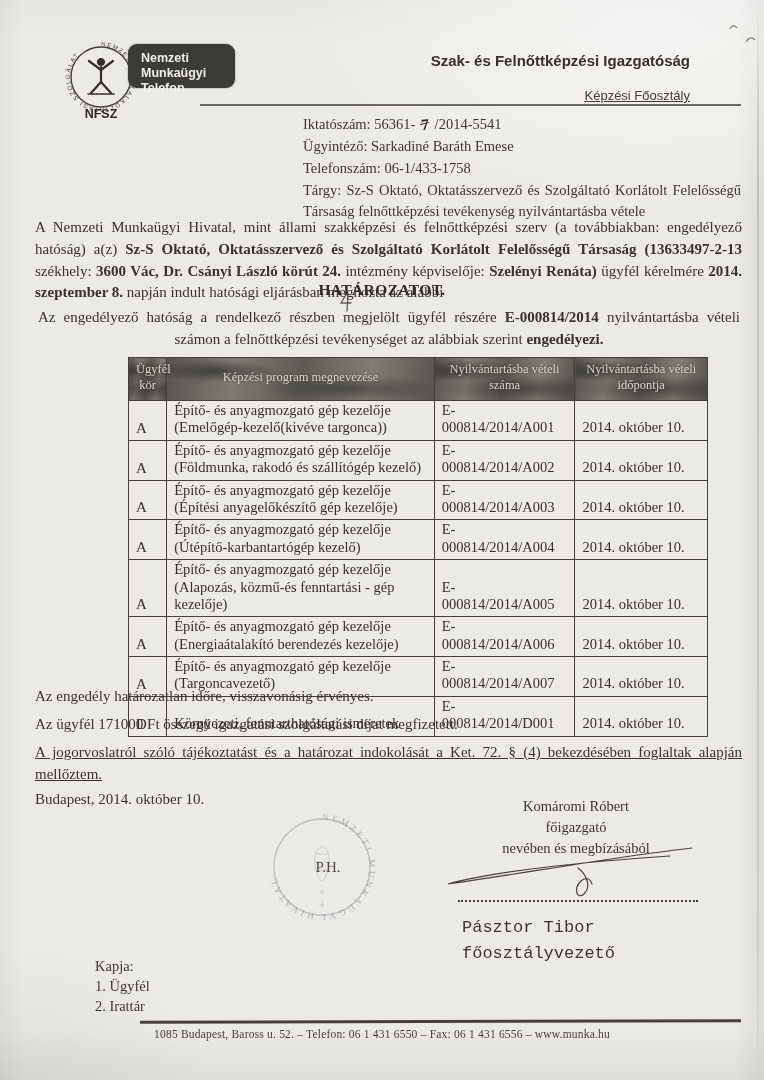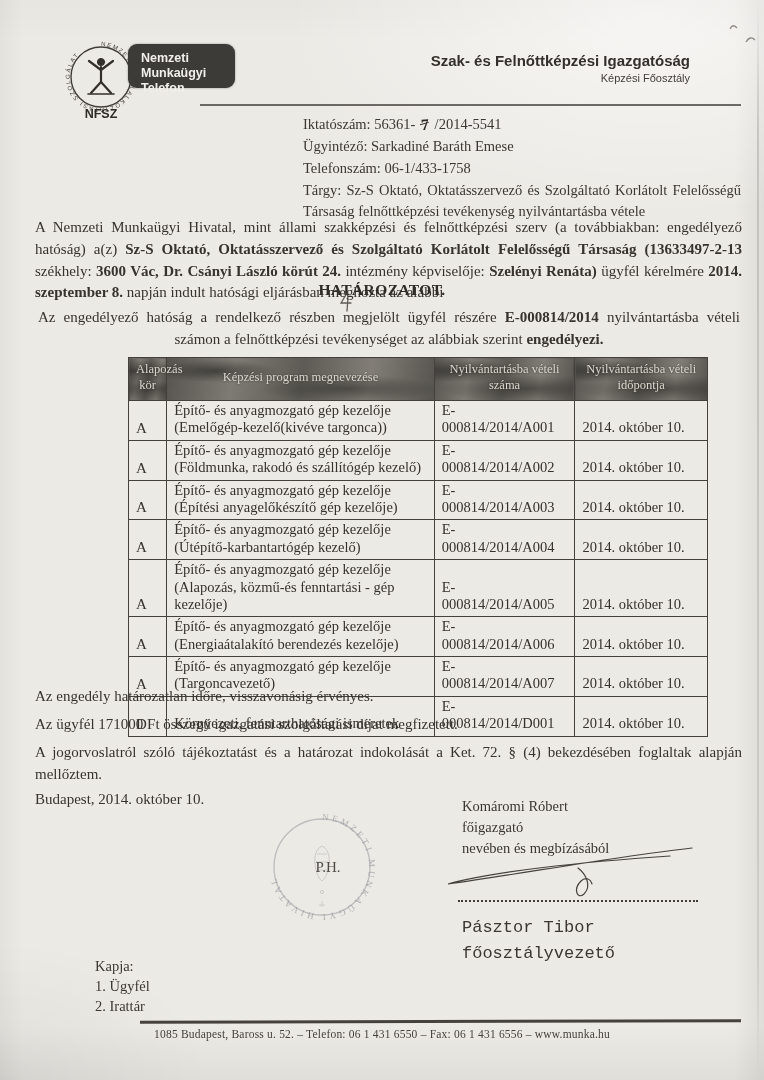--- a/index.html
+++ b/index.html
@@ -15,55 +15,55 @@
   }
   .edge-line{position:absolute;right:5px;top:0;bottom:0;width:2px;
     background:linear-gradient(to bottom, transparent, rgba(110,108,102,.26) 12%, rgba(110,108,102,.16) 88%, transparent);}
   
   .logo-emblem{position:absolute;left:62px;top:38px;}
   .logo-box{position:absolute;left:128px;top:44px;width:107px;height:44px;background:#3d3b38;
     border-radius:9px;color:#f1efe9;font-family:"Liberation Sans",sans-serif;font-weight:bold;
     font-size:12.5px;line-height:1.18;padding:7px 0 0 13px;box-sizing:border-box;box-shadow:0 0 2px rgba(40,40,40,.5);}
   .head-right{position:absolute;right:74px;top:52px;text-align:right;font-family:"Liberation Sans",sans-serif;}
   .head-right .l1{font-weight:bold;font-size:15px;color:#34312c;}
-  .head-right .l2{font-size:11px;color:#413d38;margin-top:3px;}
+  .head-right .l2{font-size:13px;color:#413d38;margin-top:19px;text-decoration:underline;}
   .head-rule{position:absolute;left:200px;top:104px;width:541px;height:2px;background:#55524d;opacity:.85;}
   .case-info{position:absolute;left:303px;top:112px;width:438px;font-size:14.5px;line-height:1.5;color:#3b3731;}
   .case-info .targy{text-align:justify;}
   .hand{display:inline-block;position:relative;font-size:16px;transform:rotate(-5deg) translateY(1px);font-weight:bold;color:#2f2b27;padding:0 2px;}
   .hand::after{content:"";position:absolute;left:1px;top:10px;width:9px;height:1.4px;background:#2f2b27;transform:rotate(-10deg);}
   
   .para{position:absolute;font-size:15px;line-height:1.45;text-align:justify;color:#37332e;}
   .p1{left:35px;top:217px;width:707px;}
   .heading{position:absolute;left:0;top:281px;width:100%;text-align:center;font-weight:bold;font-size:15.5px;letter-spacing:.4px;color:#2f2b26;}
   .p2{left:38px;top:307px;width:702px;text-align:justify;-moz-text-align-last:center;text-align-last:center;}
   .p3{left:35px;top:686px;width:707px;}
   .p4{left:35px;top:714px;width:707px;}
-  .p5{left:35px;top:742px;width:707px;}
+  .p5{left:35px;top:742px;width:707px;text-decoration:underline;}
   .pdate{left:35px;top:789px;width:707px;}
   .mark4{position:absolute;left:338px;top:291px;opacity:.85;}
   .scribble{position:absolute;left:724px;top:20px;opacity:.65;}
   
   .doc-table{position:absolute;left:128px;top:357px;width:580px;border-collapse:collapse;table-layout:fixed;
     font-size:14.5px;color:#35312c;}
   .doc-table col.c1{width:6.6%;} .doc-table col.c2{width:46.2%;} .doc-table col.c3{width:24.3%;} .doc-table col.c4{width:22.9%;}
   .doc-table th,.doc-table td{border:1.4px solid #44413c;padding:1px 7px 3px;vertical-align:bottom;}
   .doc-table thead th{
     height:38px;vertical-align:middle;text-align:center;font-weight:400;font-size:12.5px;line-height:1.25;
     color:#d8d4ca;text-shadow:0 0 2px rgba(32,32,30,.85), 0 0 1px rgba(235,231,222,.3);
     background:
       radial-gradient(ellipse 90px 16px at 18% 30%, rgba(18,18,16,.5), transparent 70%),
       radial-gradient(ellipse 130px 20px at 68% 72%, rgba(22,22,20,.45), transparent 70%),
       linear-gradient(100deg,#56544f 0%,#7e7b74 25%,#5d5b55 50%,#827e77 75%,#55534e 100%);
   }
   .doc-table td.kk{font-size:15px;}
   .doc-table td{line-height:1.2;}
   
   .stamp{position:absolute;left:262px;top:806px;opacity:.9;}
-  .sign-right{position:absolute;left:462px;top:796px;width:228px;text-align:left;font-size:14.5px;line-height:1.45;color:#3b3732;}
+  .sign-right{position:absolute;left:462px;top:796px;width:228px;text-align:center;font-size:14.5px;line-height:1.45;color:#3b3732;}
   .signature-svg{position:absolute;left:430px;top:838px;}
   .dotline{position:absolute;left:458px;top:884px;width:240px;height:16px;border-bottom:2.5px dotted #3f3c37;}
   .sign-name2{position:absolute;left:462px;top:915px;width:228px;text-align:left;font-size:17px;line-height:1.55;color:#3b3732;font-family:Liberation Mono, monospace;}
   .kapja{position:absolute;left:95px;top:957px;font-size:14.5px;line-height:1.25;color:#3b3732;}
   .kapja div{margin-bottom:2px;}
   
   .footer-rule{position:absolute;left:140px;top:1020px;width:601px;height:2.5px;background:#45423d;transform:rotate(-.15deg);}
   .footer-text{position:absolute;left:0;top:1028px;width:100%;text-align:center;font-size:11.5px;color:#45413b;letter-spacing:.2px;}
 </style>
 </head>
@@ -128,21 +128,21 @@
 
   <table class="doc-table">
     <colgroup>
         <col class="c1">
         <col class="c2">
         <col class="c3">
         <col class="c4">
       </colgroup>
     <thead>
       <tr>
-        <th>Alapozás kör</th>
+        <th>Ügyfél kör</th>
         <th>Képzési program megnevezése</th>
         <th>Nyilvántartásba vételi száma</th>
         <th>Nyilvántartásba vételi időpontja</th>
       </tr>
     </thead>
     <tbody>
 
         <tr>
           <td class="kk">A</td>
           <td>Építő- és anyagmozgató gép kezelője (Emelőgép-kezelő(kivéve targonca))</td>

